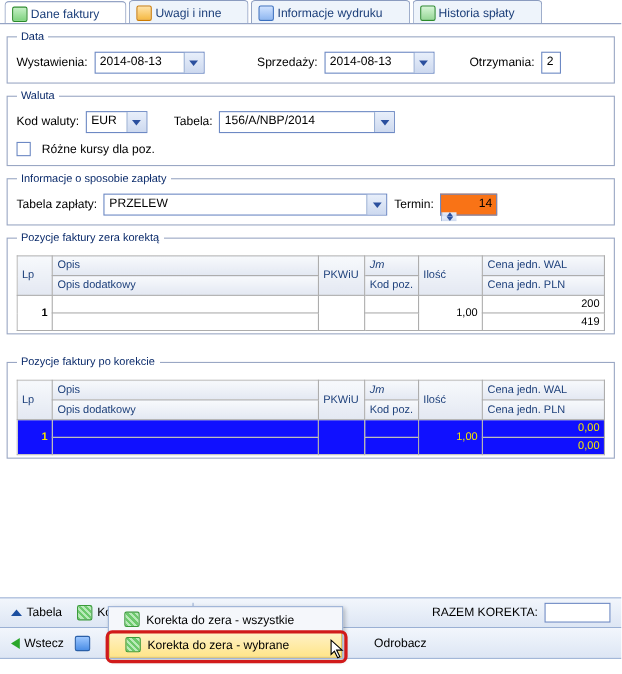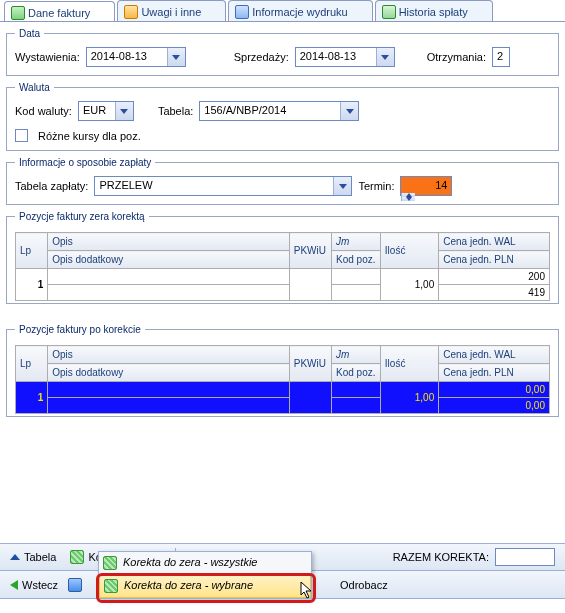--- a/index.html
+++ b/index.html
@@ -175,23 +175,22 @@
   
   .menu {
     position:absolute;
     left:98px; bottom:14px;
     width: 214px;
     background:#f5f7fb;
     border:1px solid #9ab0d4;
     box-shadow:2px 2px 4px rgba(0,0,0,0.25);
   }
   .menu .mi {
-    display:flex;align-items:flex-start;gap:6px;
-    padding:4px 4px;
-    font-style:italic;
+    display:flex;align-items:flex-end;gap:6px;
+    padding:4px 14px;
   }
   .menu .mi.highlight {
     background:linear-gradient(#fff2c8,#ffe58a);
     border:1px solid #e4c457;
   }
   .redframe {
     position:absolute;
     left:96px; bottom:10px;
     width: 220px; height: 30px;
     border: 3px solid #d11a1a;

